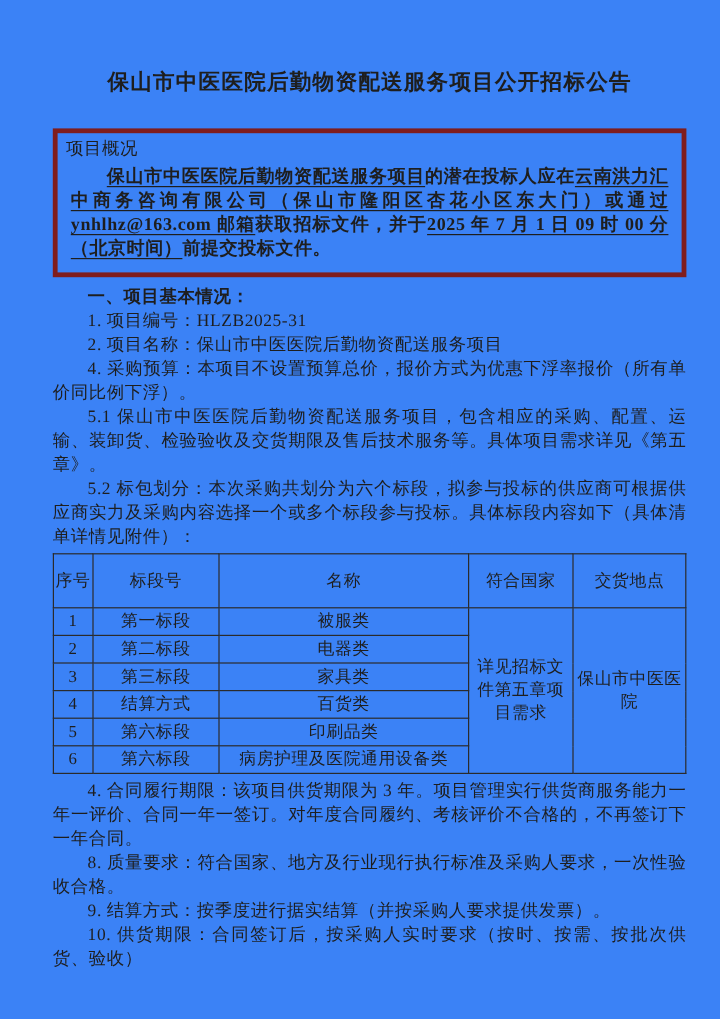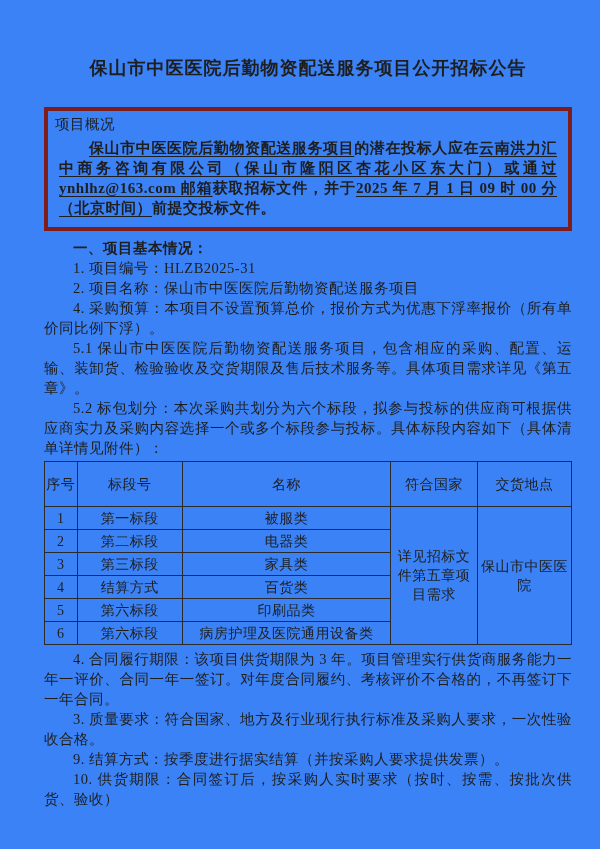--- a/index.html
+++ b/index.html
@@ -138,17 +138,17 @@
       </tr>
       <tr>
         <td>6</td>
         <td>第六标段</td>
         <td>病房护理及医院通用设备类</td>
       </tr>
     </tbody>
   </table>
 
   <p class="para">4. 合同履行期限：该项目供货期限为 3 年。项目管理实行供货商服务能力一年一评价、合同一年一签订。对年度合同履约、考核评价不合格的，不再签订下一年合同。</p>
-  <p class="para">3. 质量要求：符合国家、地方及行业现行执行标准及采购人要求，一次性验收合格。</p>
+  <p class="para">8. 质量要求：符合国家、地方及行业现行执行标准及采购人要求，一次性验收合格。</p>
   <p class="para">9. 结算方式：按季度进行据实结算（并按采购人要求提供发票）。</p>
   <p class="para">10. 供货期限：合同签订后，按采购人实时要求（按时、按需、按批次供货、验收）</p>
 
 </div>
 
 </body></html>

